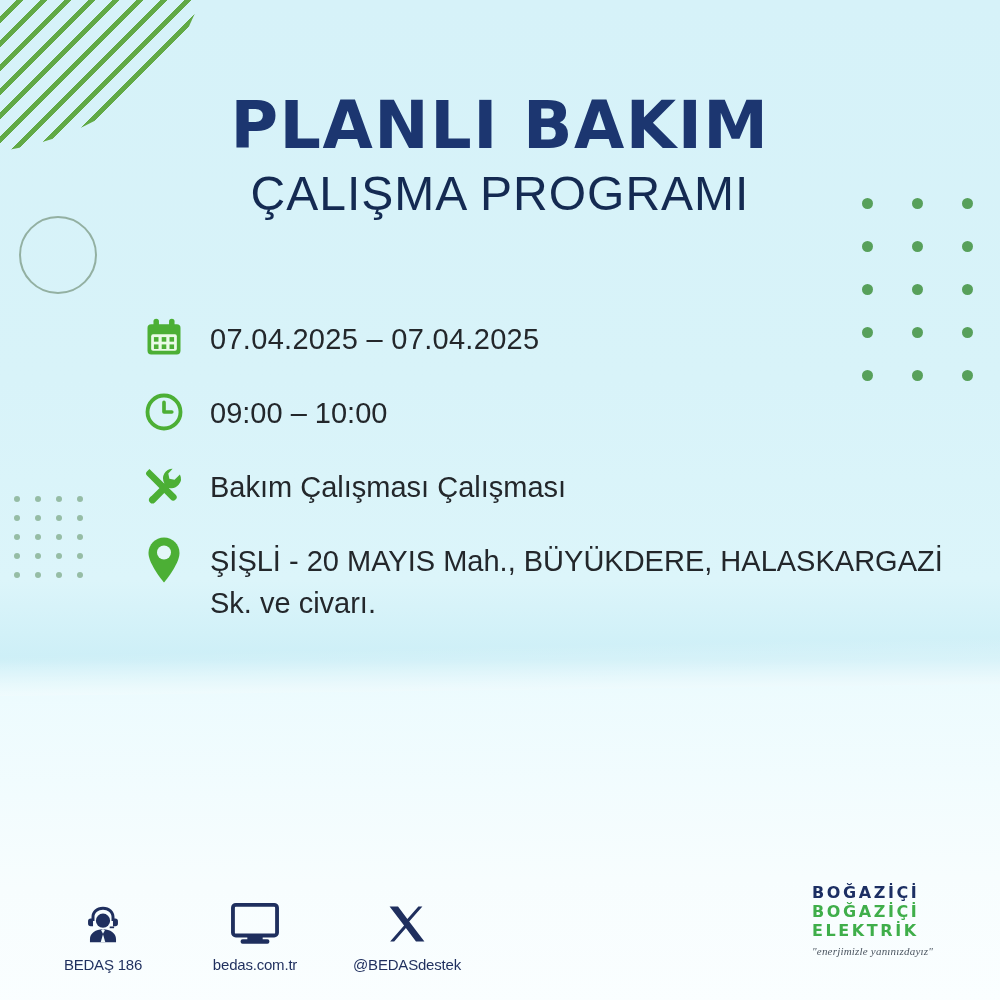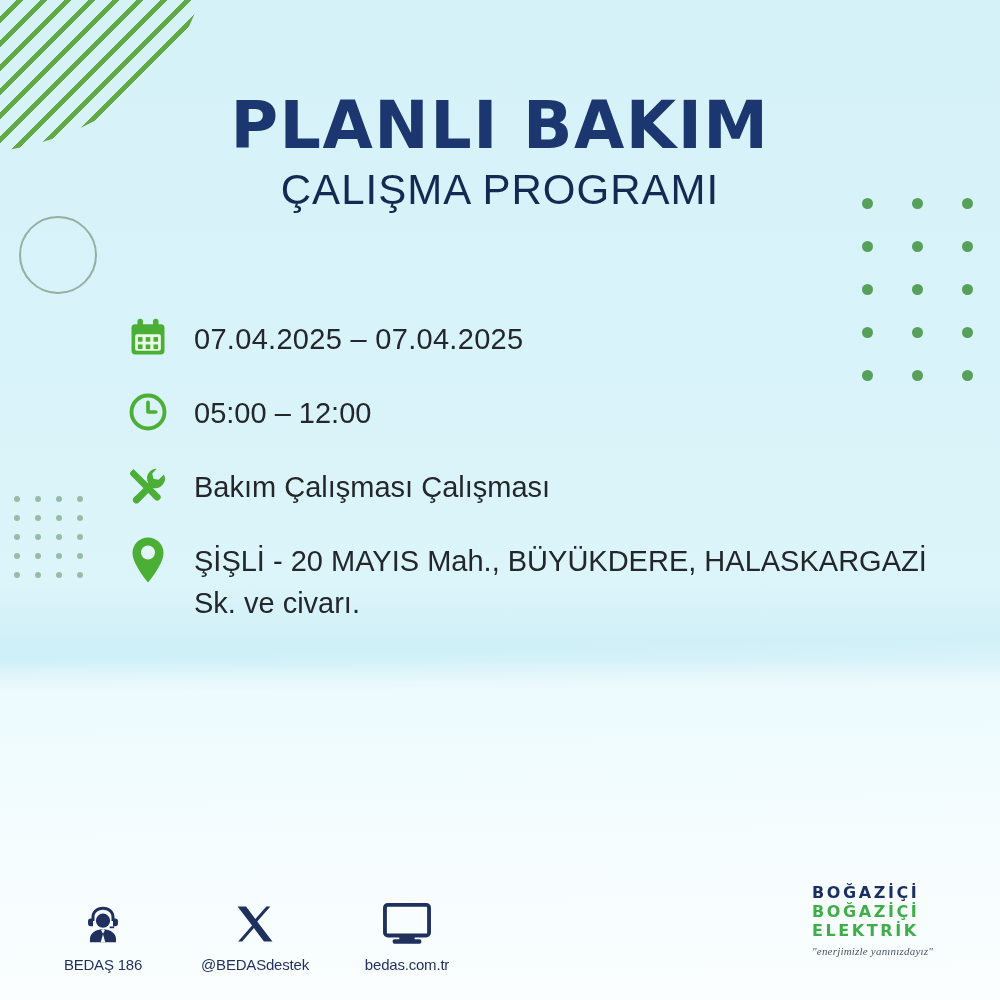--- a/index.html
+++ b/index.html
@@ -111,31 +111,31 @@
     font-weight: 700;
     font-size: 65px;
     letter-spacing: 1.5px;
     color: #1c3670;
     line-height: 1.05;
     margin: 0;
   }
   .title-sub {
     font-family: "Liberation Sans", sans-serif;
     font-weight: 400;
-    font-size: 42px;
+    font-size: 48px;
     letter-spacing: 1px;
     color: #142a52;
     line-height: 1.15;
     margin: 6px 0 0 0;
   }
 
   
   .info {
     position: absolute;
-    left: 122px;
+    left: 138px;
     top: 312px;
     width: 850px;
   }
   .row {
     display: flex;
     align-items: flex-start;
     margin-bottom: 22px;
   }
   .row .ico {
     flex: 0 0 52px;
@@ -287,21 +287,21 @@
       <div class="txt">07.04.2025 – 07.04.2025</div>
     </div>
 
     <div class="row" id="row-time">
       <div class="ico">
         <svg width="44" height="44" viewBox="0 0 48 48" aria-hidden="true">
           <circle cx="24" cy="24" r="18" fill="none" stroke="#4caf35" stroke-width="4.2"></circle>
           <path d="M24 13.5 V24 H32.5" fill="none" stroke="#4caf35" stroke-width="4" stroke-linecap="round" stroke-linejoin="round"></path>
         </svg>
       </div>
-      <div class="txt">05:00 – 12:00</div>
+      <div class="txt">09:00 – 10:00</div>
     </div>
 
     <div class="row" id="row-work">
       <div class="ico">
         <svg width="46" height="46" viewBox="0 0 48 48" aria-hidden="true">
           <g fill="#4caf35">
             <path d="M33 6 a10 10 0 0 0 -8.6 15.1 L9.4 36 a3.6 3.6 0 0 0 5.1 5.1 L29.4 26.1 A10 10 0 0 0 40.6 11.9 L35 17.5 l-5.4 -1.1 l-1.1 -5.4 Z"></path>
             <path d="M10.5 6.5 L6.5 10.5 a2.6 2.6 0 0 0 0 3.7 L24.6 32.3 l4 -4 L10.5 10.2 Z" opacity="0"></path>
             <path d="M8.8 6.2 L6.2 8.8 a3 3 0 0 0 0 4.2 L31 38 a3.6 3.6 0 0 0 5.2 -5 Z"></path>
             <circle cx="12" cy="38" r="3.2"></circle>
@@ -338,36 +338,36 @@
             <path d="M24 34.6 l-2.4 8.4 h4.8 Z" fill="#f2fbfd"></path>
             <path d="M31 26.6 h4.6 v1.8 h-4.6 Z"></path>
           </g>
         </svg>
       </div>
       <div class="clabel">BEDAŞ 186</div>
     </div>
 
     <div class="contact">
       <div class="cico">
-        <svg width="44" height="44" viewBox="0 0 48 48" aria-hidden="true">
-          <path d="M5 5 L20.8 25.6 L5.6 43 H10 L22.8 28.4 L33.8 43 H43 L26.4 21.2 L40.8 5 H36.4 L24.4 18.6 L14.2 5 Z" fill="#1f2f5e"></path>
-        </svg>
-      </div>
-      <div class="clabel">@BEDASdestek</div>
-    </div>
-
-    <div class="contact">
-      <div class="cico">
         <svg width="50" height="46" viewBox="0 0 52 48" aria-hidden="true">
           <rect x="3" y="4" width="46" height="32" rx="3" fill="none" stroke="#1f2f5e" stroke-width="4"></rect>
           <rect x="18" y="36" width="16" height="5" fill="#1f2f5e"></rect>
           <rect x="11" y="40" width="30" height="4.5" rx="2" fill="#1f2f5e"></rect>
         </svg>
       </div>
       <div class="clabel">bedas.com.tr</div>
+    </div>
+
+    <div class="contact">
+      <div class="cico">
+        <svg width="44" height="44" viewBox="0 0 48 48" aria-hidden="true">
+          <path d="M5 5 L20.8 25.6 L5.6 43 H10 L22.8 28.4 L33.8 43 H43 L26.4 21.2 L40.8 5 H36.4 L24.4 18.6 L14.2 5 Z" fill="#1f2f5e"></path>
+        </svg>
+      </div>
+      <div class="clabel">@BEDASdestek</div>
     </div>
 
   </div>
 
   <div class="brand">
     <div class="b1">BOĞAZİÇİ</div>
     <div class="b2">BOĞAZİÇİ</div>
     <div class="b3">ELEKTRİK</div>
     <div class="tag">"enerjimizle yanınızdayız"</div>
   </div>

